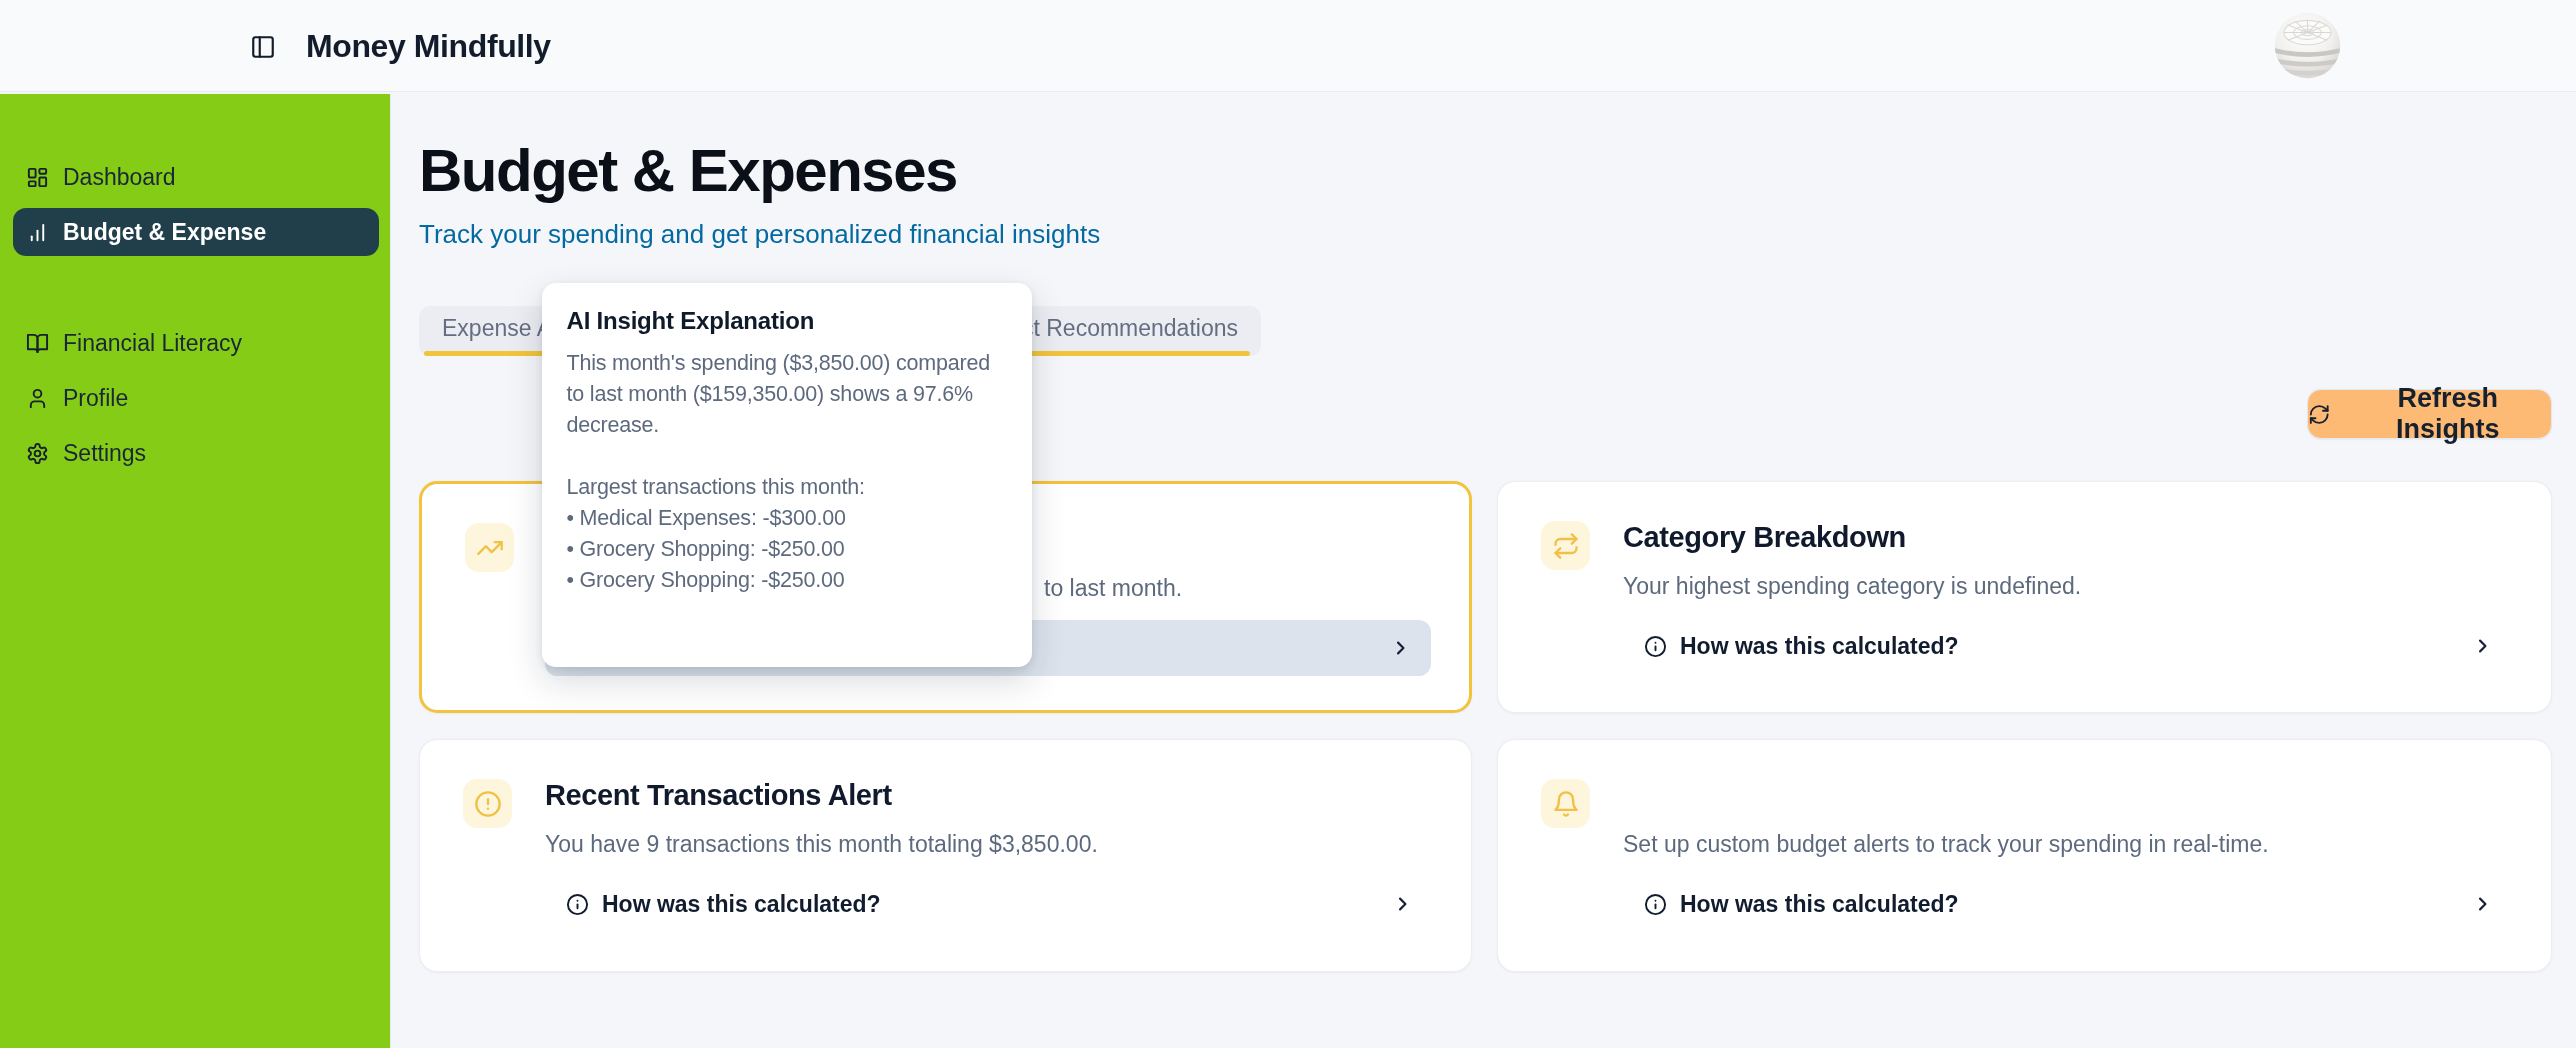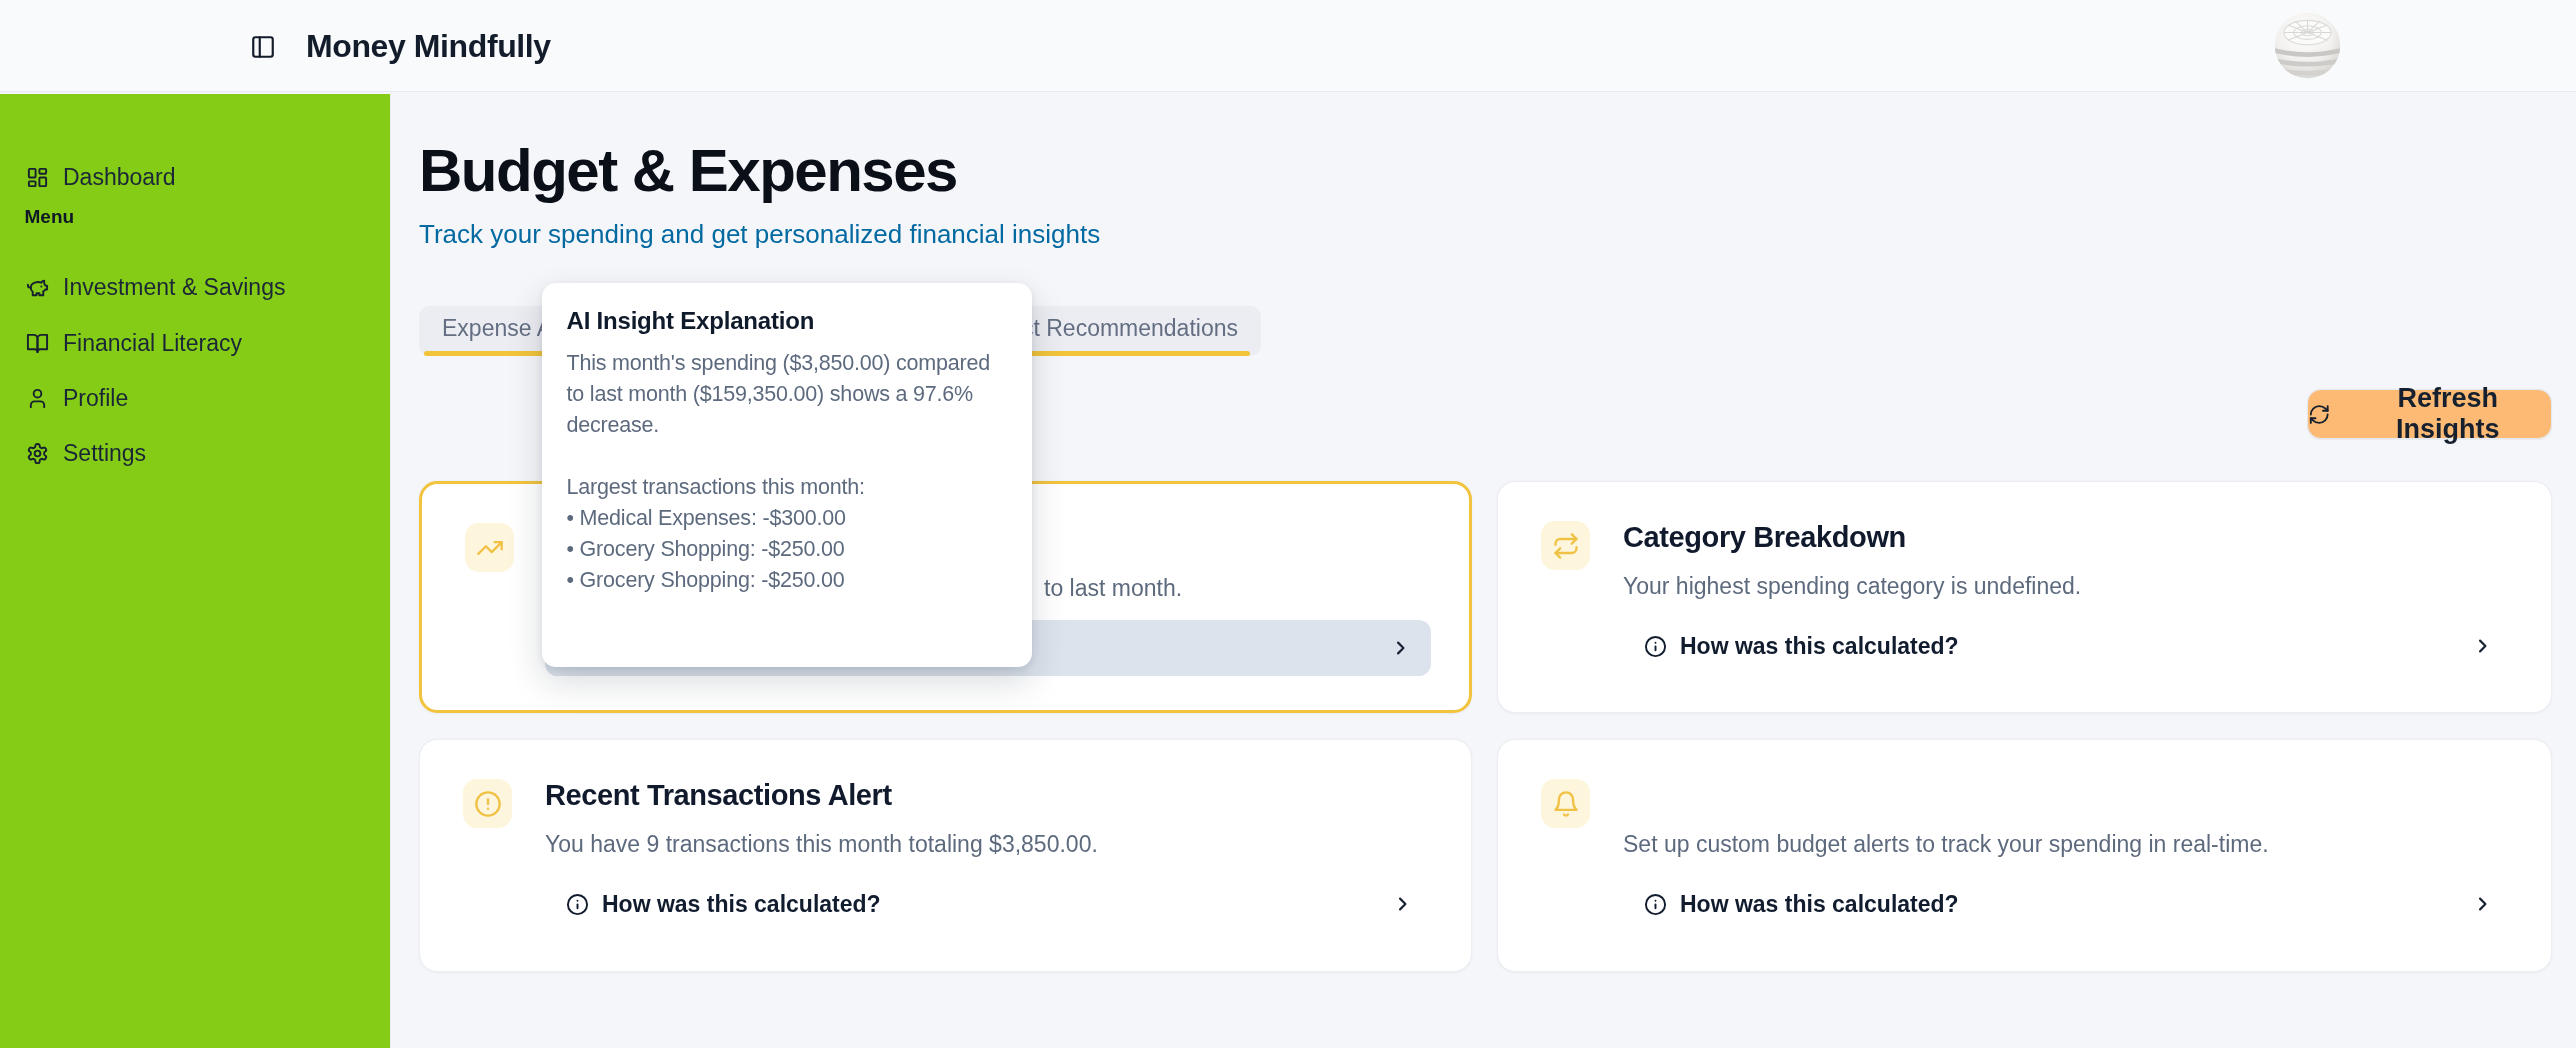--- a/index.html
+++ b/index.html
@@ -195,29 +195,29 @@
   <div class="nav-item" style="top:59px">
     <svg class="nav-ic" viewBox="0 0 24 24" fill="none" stroke="currentColor" stroke-width="2" stroke-linecap="round" stroke-linejoin="round">
       <rect x="3" y="3" width="7" height="9" rx="1"></rect>
         <rect x="14" y="3" width="7" height="5" rx="1"></rect>
       <rect x="14" y="12" width="7" height="9" rx="1"></rect>
         <rect x="3" y="16" width="7" height="5" rx="1"></rect>
     </svg>
     <span>Dashboard</span>
   </div>
 
-
-  <div class="nav-item" style="top:169px">
-    <svg class="nav-ic" viewBox="0 0 24 24" fill="none" stroke="currentColor" stroke-width="2" stroke-linecap="round" stroke-linejoin="round">
-      <path d="M19 5c-1.5 0-2.8 1.4-3 2-3.5-1.5-11-.3-11 5 0 1.8 0 3 2 4.5V20h4v-2h3v2h4v-4c1-.5 1.7-1 2-2h2v-4h-2c0-1-.5-1.5-1-2V5z"></path>
-      <path d="M2 9v1c0 1.1.9 2 2 2h1"></path>
-        <path d="M16 11h.01"></path>
-    </svg>
-    <span>Investment &amp; Savings</span>
-  </div>
+  <div class="nav-item active" style="top:114px">
+    <svg class="nav-ic" viewBox="0 0 24 24" fill="none" stroke="currentColor" stroke-width="2" stroke-linecap="round" stroke-linejoin="round">
+      <line x1="6" y1="20" x2="6" y2="16"></line>
+        <line x1="12" y1="20" x2="12" y2="10"></line>
+        <line x1="18" y1="20" x2="18" y2="4"></line>
+    </svg>
+    <span>Budget &amp; Expense</span>
+  </div>
+
 
   <div class="nav-item" style="top:225px">
     <svg class="nav-ic" viewBox="0 0 24 24" fill="none" stroke="currentColor" stroke-width="2" stroke-linecap="round" stroke-linejoin="round">
       <path d="M2 3h6a4 4 0 0 1 4 4v14a3 3 0 0 0-3-3H2z"></path>
         <path d="M22 3h-6a4 4 0 0 0-4 4v14a3 3 0 0 1 3-3h7z"></path>
     </svg>
     <span>Financial Literacy</span>
   </div>
 
   <div class="nav-item" style="top:280px">

